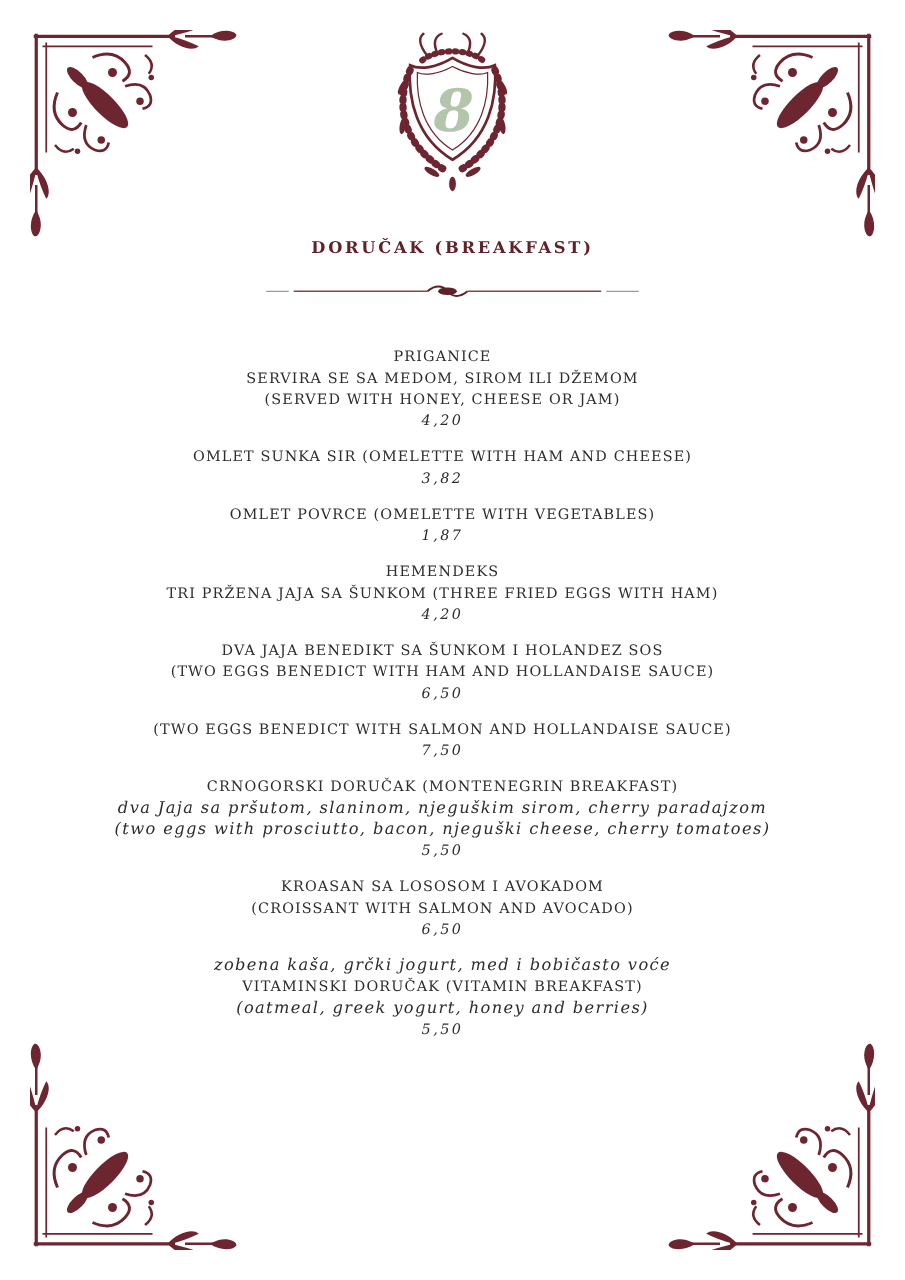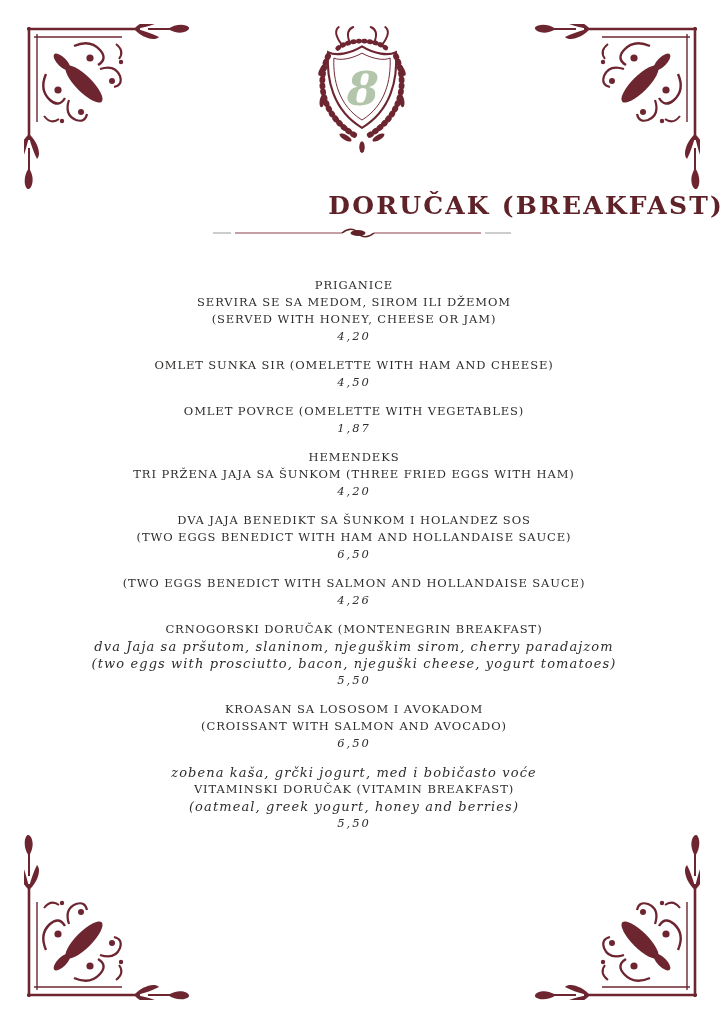--- a/index.html
+++ b/index.html
@@ -42,22 +42,22 @@
     font-style: italic;
     font-weight: bold;
     fill: var(--emblem-number, #b3c6ab);
   }
 
   
   .title {
     position: absolute;
     top: 191px;
     left: 0; right: 0;
-    text-align: right;
-    font-size: 25px;
+    text-align: center;
+    font-size: 13px;
     font-weight: bold;
     letter-spacing: 2.2px;
     color: var(--maroon, #5e2228);
   }
   .divider {
     position: absolute;
     top: 226px;
     left: 50%;
     transform: translateX(-50%);
     width: 302px;
@@ -186,21 +186,21 @@
           <div class="menu-line caps">PRIGANICE</div>
           <div class="menu-line caps">SERVIRA SE SA MEDOM, SIROM ILI DŽEMOM</div>
           <div class="menu-line caps">(SERVED WITH HONEY, CHEESE OR JAM)</div>
         </div>
       <div class="menu-price">4,20</div>
     </div>
       <div class="menu-item">
       <div>
           <div class="menu-line caps">OMLET SUNKA SIR (OMELETTE WITH HAM AND CHEESE)</div>
         </div>
-      <div class="menu-price">4,50</div>
+      <div class="menu-price">3,82</div>
     </div>
       <div class="menu-item">
       <div>
           <div class="menu-line caps">OMLET POVRCE (OMELETTE WITH VEGETABLES)</div>
         </div>
       <div class="menu-price">1,87</div>
     </div>
       <div class="menu-item">
       <div>
           <div class="menu-line caps">HEMENDEKS</div>
@@ -212,27 +212,27 @@
       <div>
           <div class="menu-line caps">DVA JAJA BENEDIKT SA ŠUNKOM I HOLANDEZ SOS</div>
           <div class="menu-line caps">(TWO EGGS BENEDICT WITH HAM AND HOLLANDAISE SAUCE)</div>
         </div>
       <div class="menu-price">6,50</div>
     </div>
       <div class="menu-item">
       <div>
           <div class="menu-line caps">(TWO EGGS BENEDICT WITH SALMON AND HOLLANDAISE SAUCE)</div>
         </div>
-      <div class="menu-price">4,26</div>
+      <div class="menu-price">7,50</div>
     </div>
       <div class="menu-item">
       <div>
           <div class="menu-line caps">CRNOGORSKI DORUČAK (MONTENEGRIN BREAKFAST)</div>
           <div class="menu-line italic">dva Jaja sa pršutom, slaninom, njeguškim sirom, cherry paradajzom</div>
-          <div class="menu-line italic">(two eggs with prosciutto, bacon, njeguški cheese, yogurt tomatoes)</div>
+          <div class="menu-line italic">(two eggs with prosciutto, bacon, njeguški cheese, cherry tomatoes)</div>
         </div>
       <div class="menu-price">5,50</div>
     </div>
       <div class="menu-item">
       <div>
           <div class="menu-line caps">KROASAN SA LOSOSOM I AVOKADOM</div>
           <div class="menu-line caps">(CROISSANT WITH SALMON AND AVOCADO)</div>
         </div>
       <div class="menu-price">6,50</div>
     </div>

